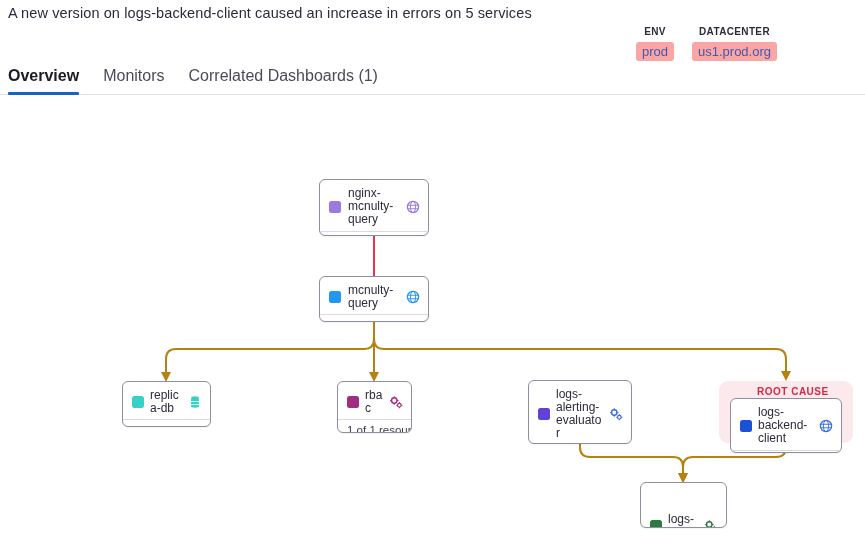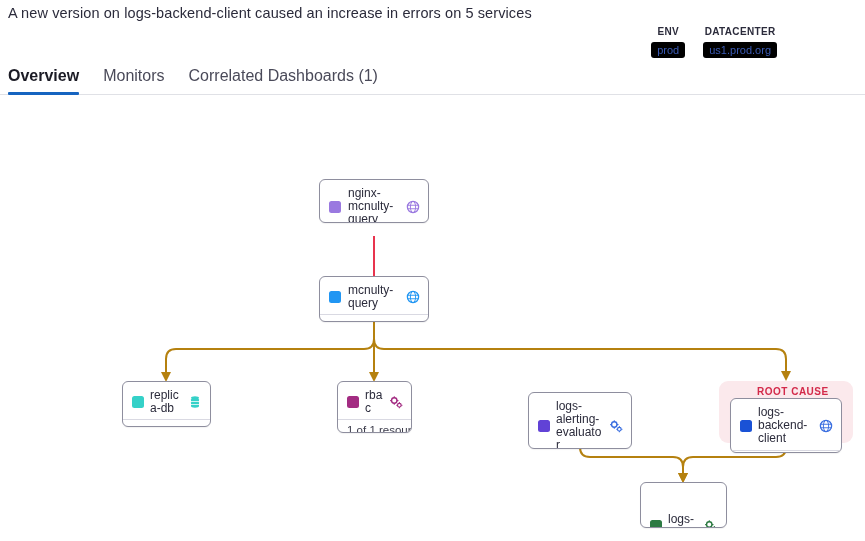--- a/index.html
+++ b/index.html
@@ -35,23 +35,23 @@
   }
   .meta-col { display: flex; flex-direction: column; align-items: center; }
   .meta-label {
     font-size: 10px;
     font-weight: bold;
     letter-spacing: .35px;
     color: #2b2b3b;
     margin-bottom: 5px;
   }
   .meta-value {
-    font-size: 11px;
+    font-size: 13px;
     color: #3b5bb5;
-    background: #000000;
+    background: #fca5a5;
     border-radius: 3px;
     padding: 2px 6px;
     white-space: nowrap;
   }
 
   
   .tabbar {
     position: relative;
     height: 33px;
     border-bottom: 1px solid #e0e1e6;
@@ -197,21 +197,21 @@
     <path d="M 374 226 L 374 244 Q 374 254 384 254 L 776 254 Q 786 254 786 264 L 786 283" stroke="#b5810f" stroke-width="2" fill="none" marker-end="url(#ah-gold)"></path>
 
     <path d="M 580 339 L 580 352 Q 580 362 590 362 L 673 362 Q 683 362 683 372 L 683 385" stroke="#b5810f" stroke-width="2" fill="none" marker-end="url(#ah-gold)"></path>
 
     <path d="M 786 339 L 786 352 Q 786 362 776 362 L 693 362 Q 683 362 683 372 L 683 385" stroke="#b5810f" stroke-width="2" fill="none" marker-end="url(#ah-gold)"></path>
   </svg>
 
   <div class="rootcause-halo" style="left:719px; top:286px; width:134px; height:62px;"></div>
   <div class="rootcause-label" style="left:757px; top:291px;">ROOT CAUSE</div>
 
-  <div class="node" style="left:319px; top:84px; width:110px; height:44px;">
+  <div class="node" style="left:319px; top:84px; width:110px; height:57px;">
     <div class="node-top">
       <span class="swatch" style="background:#9a79e0;"></span>
       <span class="node-name">nginx-mcnulty-query</span>
       <svg class="type-icon" viewBox="0 0 16 16">
         <circle cx="8" cy="8" r="6.4" fill="none" stroke="#9a79e0" stroke-width="1.5"></circle>
         <ellipse cx="8" cy="8" rx="3" ry="6.4" fill="none" stroke="#9a79e0" stroke-width="1.1"></ellipse>
         <line x1="1.6" y1="6" x2="14.4" y2="6" stroke="#9a79e0" stroke-width="1.1"></line>
         <line x1="1.6" y1="10" x2="14.4" y2="10" stroke="#9a79e0" stroke-width="1.1"></line>
       </svg>
     </div>
@@ -271,21 +271,21 @@
           <rect x="11.2" y="13.7" width="1.3" height="1.5" rx=".4"></rect>
           <rect x="8.3" y="11" width="1.5" height="1.3" rx=".4"></rect>
           <rect x="13.9" y="11" width="1.5" height="1.3" rx=".4"></rect>
         </g>
       </svg>
     </div>
     <div class="node-sep"></div>
     <div class="node-sub" style="padding-top:4px;">1 of 1 resource</div>
   </div>
 
-  <div class="node" style="left:528px; top:285px; width:104px; height:57px;margin-top:12px;">
+  <div class="node" style="left:528px; top:285px; width:104px; height:64px;">
     <div class="node-top" style="gap:6px;">
       <span class="swatch" style="background:#6142d6;"></span>
       <span class="node-name">logs-alerting-evaluator</span>
       <svg class="type-icon" viewBox="0 0 16 16">
         <g fill="none" stroke="#3b6fe0" stroke-width="1.6">
           <circle cx="6" cy="6.3" r="3.1"></circle>
         </g>
         <g fill="#3b6fe0">
           <rect x="5.3" y="1.5" width="1.5" height="2" rx=".5"></rect>
           <rect x="5.3" y="9.2" width="1.5" height="2" rx=".5"></rect>

